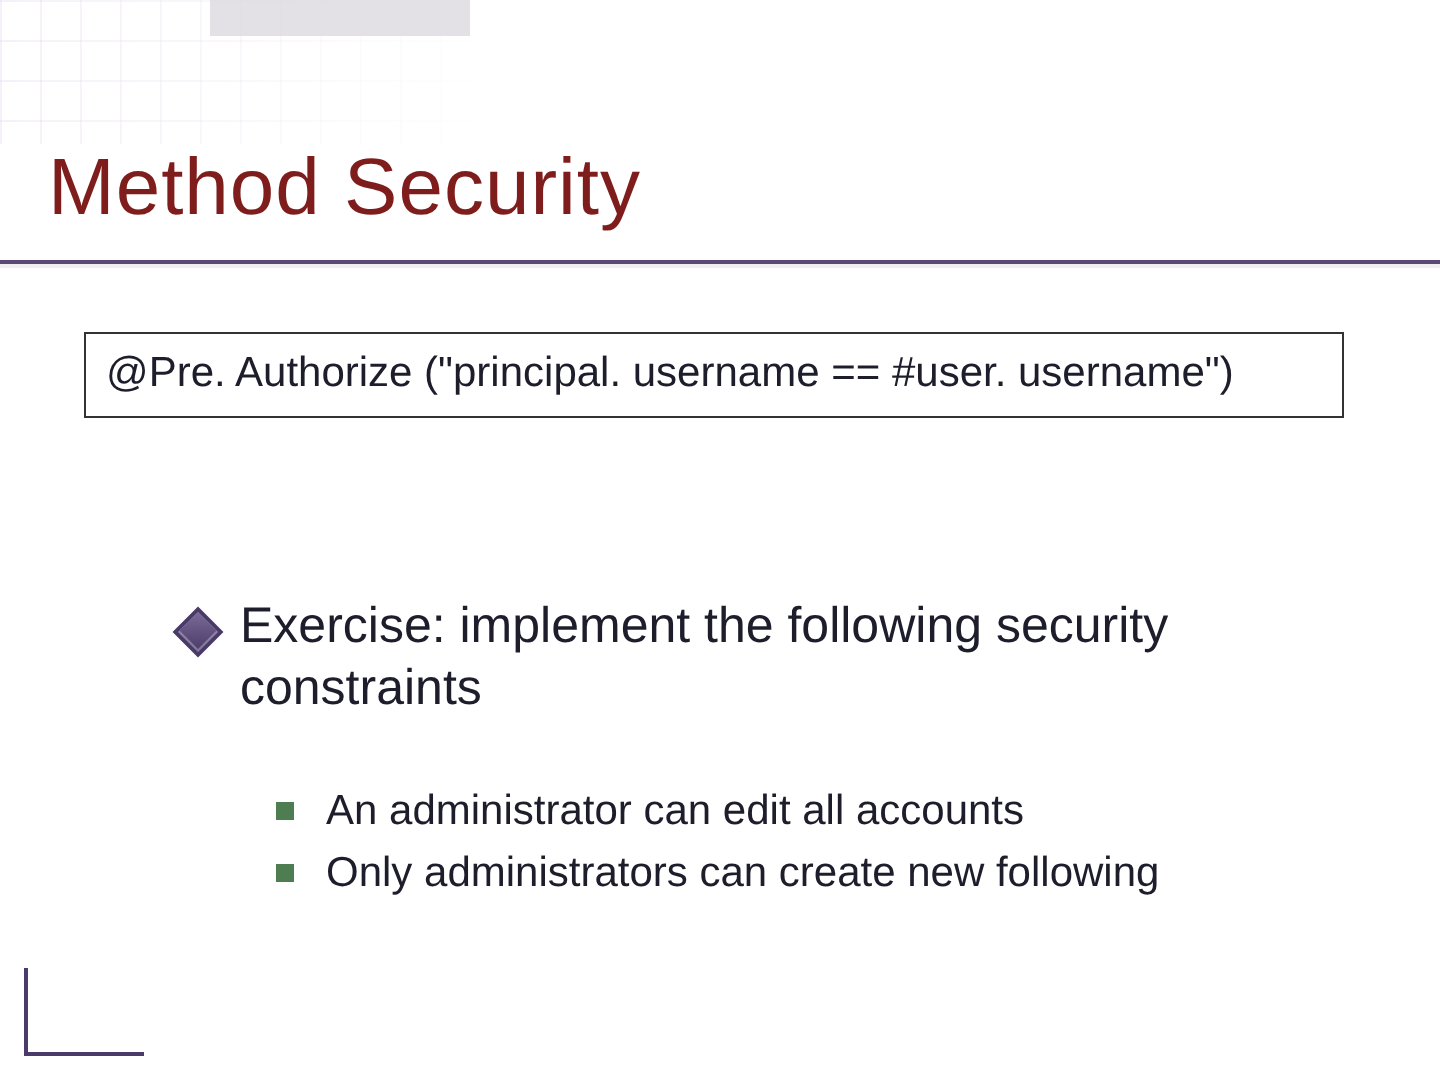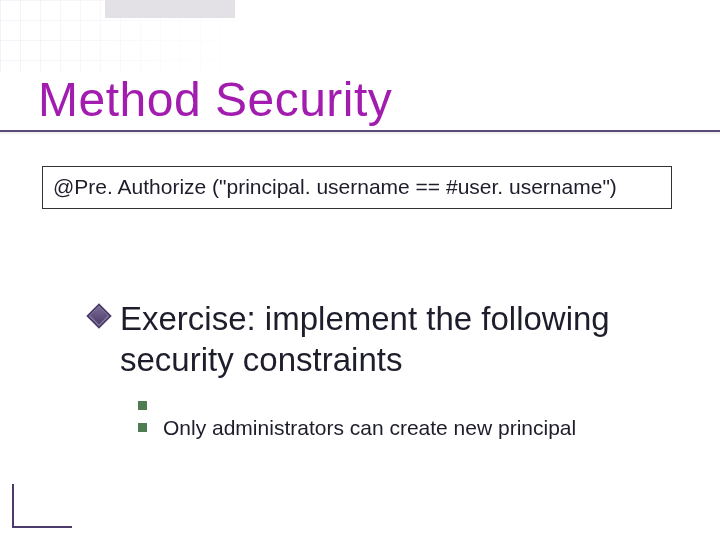--- a/index.html
+++ b/index.html
@@ -40,23 +40,23 @@
     top: 0;
     left: 105px;
     width: 130px;
     height: 18px;
     background: #d8d4dc;
     opacity: 0.7;
   }
   .title {
     position: absolute;
     top: 72px;
-    left: 38px;
-    font-size: 48px;
-    color: #a21caf;
+    left: 24px;
+    font-size: 40px;
+    color: #7f1d1d;
     letter-spacing: 0.5px;
   }
   .title-rule {
     position: absolute;
     top: 130px;
     left: 0;
     width: 720px;
     height: 2px;
     background: #5a4a78;
     box-shadow: 0 2px 0 rgba(0,0,0,0.06);
@@ -90,21 +90,21 @@
     height: 14px;
     transform: rotate(45deg);
     border: 2px solid #4a3a68;
     background: linear-gradient(135deg, #7a6a98 0%, #4a3a68 100%);
     margin-top: 9px;
     margin-right: 12px;
     flex: 0 0 auto;
     box-shadow: inset -1px -1px 0 rgba(255,255,255,0.3);
   }
   .ex-text {
-    font-size: 33px;
+    font-size: 25px;
     color: #1d1d2b;
     line-height: 1.25;
   }
   .sub-list {
     position: absolute;
     top: 392px;
     left: 138px;
     right: 60px;
   }
   .sub-row {
@@ -160,23 +160,24 @@
   <div class="exercise">
     <div class="ex-row">
       <div class="diamond-bullet"></div>
       <div class="ex-text">Exercise: implement the following security constraints</div>
     </div>
   </div>
 
   <div class="sub-list">
     <div class="sub-row">
       <div class="square-bullet"></div>
+      <div class="sub-text">An administrator can edit all accounts</div>
     </div>
     <div class="sub-row">
       <div class="square-bullet"></div>
-      <div class="sub-text">Only administrators can create new principal</div>
+      <div class="sub-text">Only administrators can create new following</div>
     </div>
   </div>
 
   <div class="corner-left"></div>
   <div class="corner-bottom"></div>
 
 </div>
 
 </body></html>

